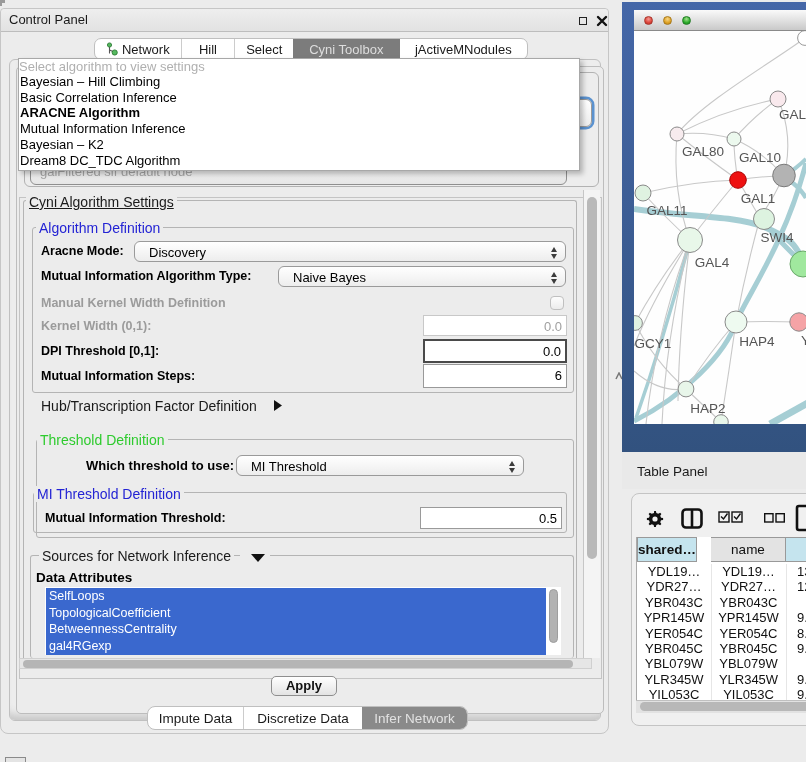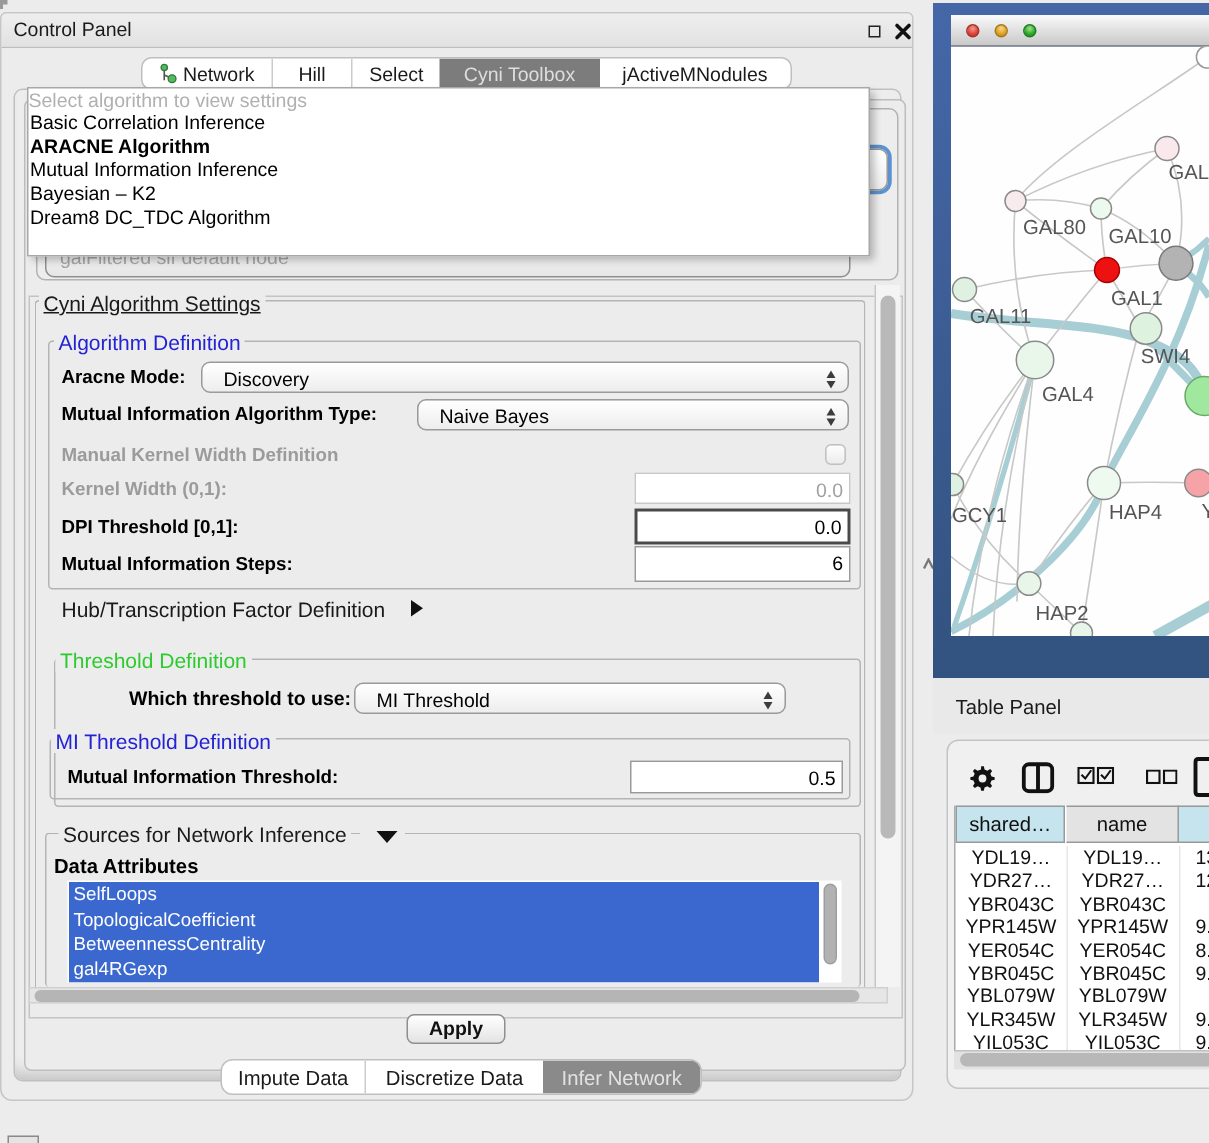--- a/index.html
+++ b/index.html
@@ -45,20 +45,21 @@
   </div>
 </div>
 
 <div class="abs" style="left:24px; top:72px; width:575px; height:115px; border:1px solid #b2b2b2; border-radius:6px; background:#ededed;"></div>
 <div class="abs" style="left:36px; top:99px; width:556px; height:28px; background:linear-gradient(#ffffff,#ededed); border:1px solid #9a9a9a; border-radius:6px; box-shadow:0 0 0 2.5px #5b92cf;"></div>
 <div class="abs" style="left:30px; top:157px; width:537px; height:28px; background:linear-gradient(#f8f8f8,#e6e6e6); border:1px solid #8f8f8f; border-radius:6px; color:#a6a6a6; font-size:13px; padding:6px 0 0 9px; overflow:hidden;">galFiltered sif default node</div>
 
 <div class="abs" style="left:18px; top:58px; width:562px; height:113px; background:#ffffff; border:1px solid #a8a8a8; box-shadow:3px 3px 5px rgba(0,0,0,0.25); font-size:13px; color:#000;">
   <div style="text-align:left; color:#b0b0b0; height:15px; line-height:15px;">Select algorithm to view settings</div>
   <div style="padding-left:1px; line-height:15.7px;">
+    <div>Bayesian – Hill Climbing</div>
     <div>Basic Correlation Inference</div>
     <div class="bold">ARACNE Algorithm</div>
     <div>Mutual Information Inference</div>
     <div>Bayesian – K2</div>
     <div>Dream8 DC_TDC Algorithm</div>
   </div>
 </div>
 
 <div class="abs" style="left:23px; top:200px; width:554px; height:458px; border:1px solid #b4b4b4; border-bottom:none; border-radius:3px 3px 0 0;"></div>
 <div class="abs" style="left:26px; top:194px; background:#ececec; padding:0 3px; font-size:14px; color:#1a1a1a;text-decoration:underline;">Cyni Algorithm Settings</div>
@@ -256,21 +257,21 @@
     <rect x="0.7" y="0.7" width="8.3" height="8.3" fill="none" stroke="#111" stroke-width="1.4"></rect>
     <rect x="12" y="0.7" width="8.3" height="8.3" fill="none" stroke="#111" stroke-width="1.4"></rect>
   </svg>
   <svg class="abs" style="left:173px; top:52px;" width="20" height="28" viewBox="0 0 20 28">
     <path d="M2 4 Q2 2 4 2 L12 2 L18 8 L18 24 Q18 26 16 26 L4 26 Q2 26 2 24 Z" fill="none" stroke="#111" stroke-width="2.6"></path>
     <path d="M12 2 L12 8 L18 8" fill="none" stroke="#111" stroke-width="2"></path>
   </svg>
 
   <div class="abs" style="left:14px; top:85px; width:200px; height:163px; background:#fff; border-left:1px solid #aaa;">
 
-    <div class="abs" style="left:0; top:0; width:73px; height:25px; background:#c5e4ee; border:1px solid #999; font-size:13.5px; color:#111; text-align:center; line-height:24px;">shared…</div>
+    <div class="abs" style="left:0; top:0; width:60px; height:25px; background:#c5e4ee; border:1px solid #999; font-size:13.5px; color:#111; text-align:center; line-height:24px;font-weight:bold;">shared…</div>
     <div class="abs" style="left:74px; top:0; width:75px; height:25px; background:#e3e3e3; border:1px solid #999; border-left:none; font-size:13.5px; color:#111; text-align:center; line-height:24px;">name</div>
     <div class="abs" style="left:149px; top:0; width:60px; height:25px; background:#c5e4ee; border:1px solid #999; border-left:none; font-size:13.5px; color:#111; text-align:center; line-height:24px;">A</div>
 
     <div class="abs" style="left:0; top:27px; width:210px; height:136px; overflow:hidden; font-size:13px; color:#111; background:linear-gradient(#e6e6e6,#e6e6e6) 74px 0/1px 100% no-repeat, linear-gradient(#e6e6e6,#e6e6e6) 149px 0/1px 100% no-repeat;">
       <div class="trow">
           <span class="c1">YDL19…</span>
           <span class="c2">YDL19…</span>
           <span class="c3">13</span>
         </div>
       <div class="trow">

